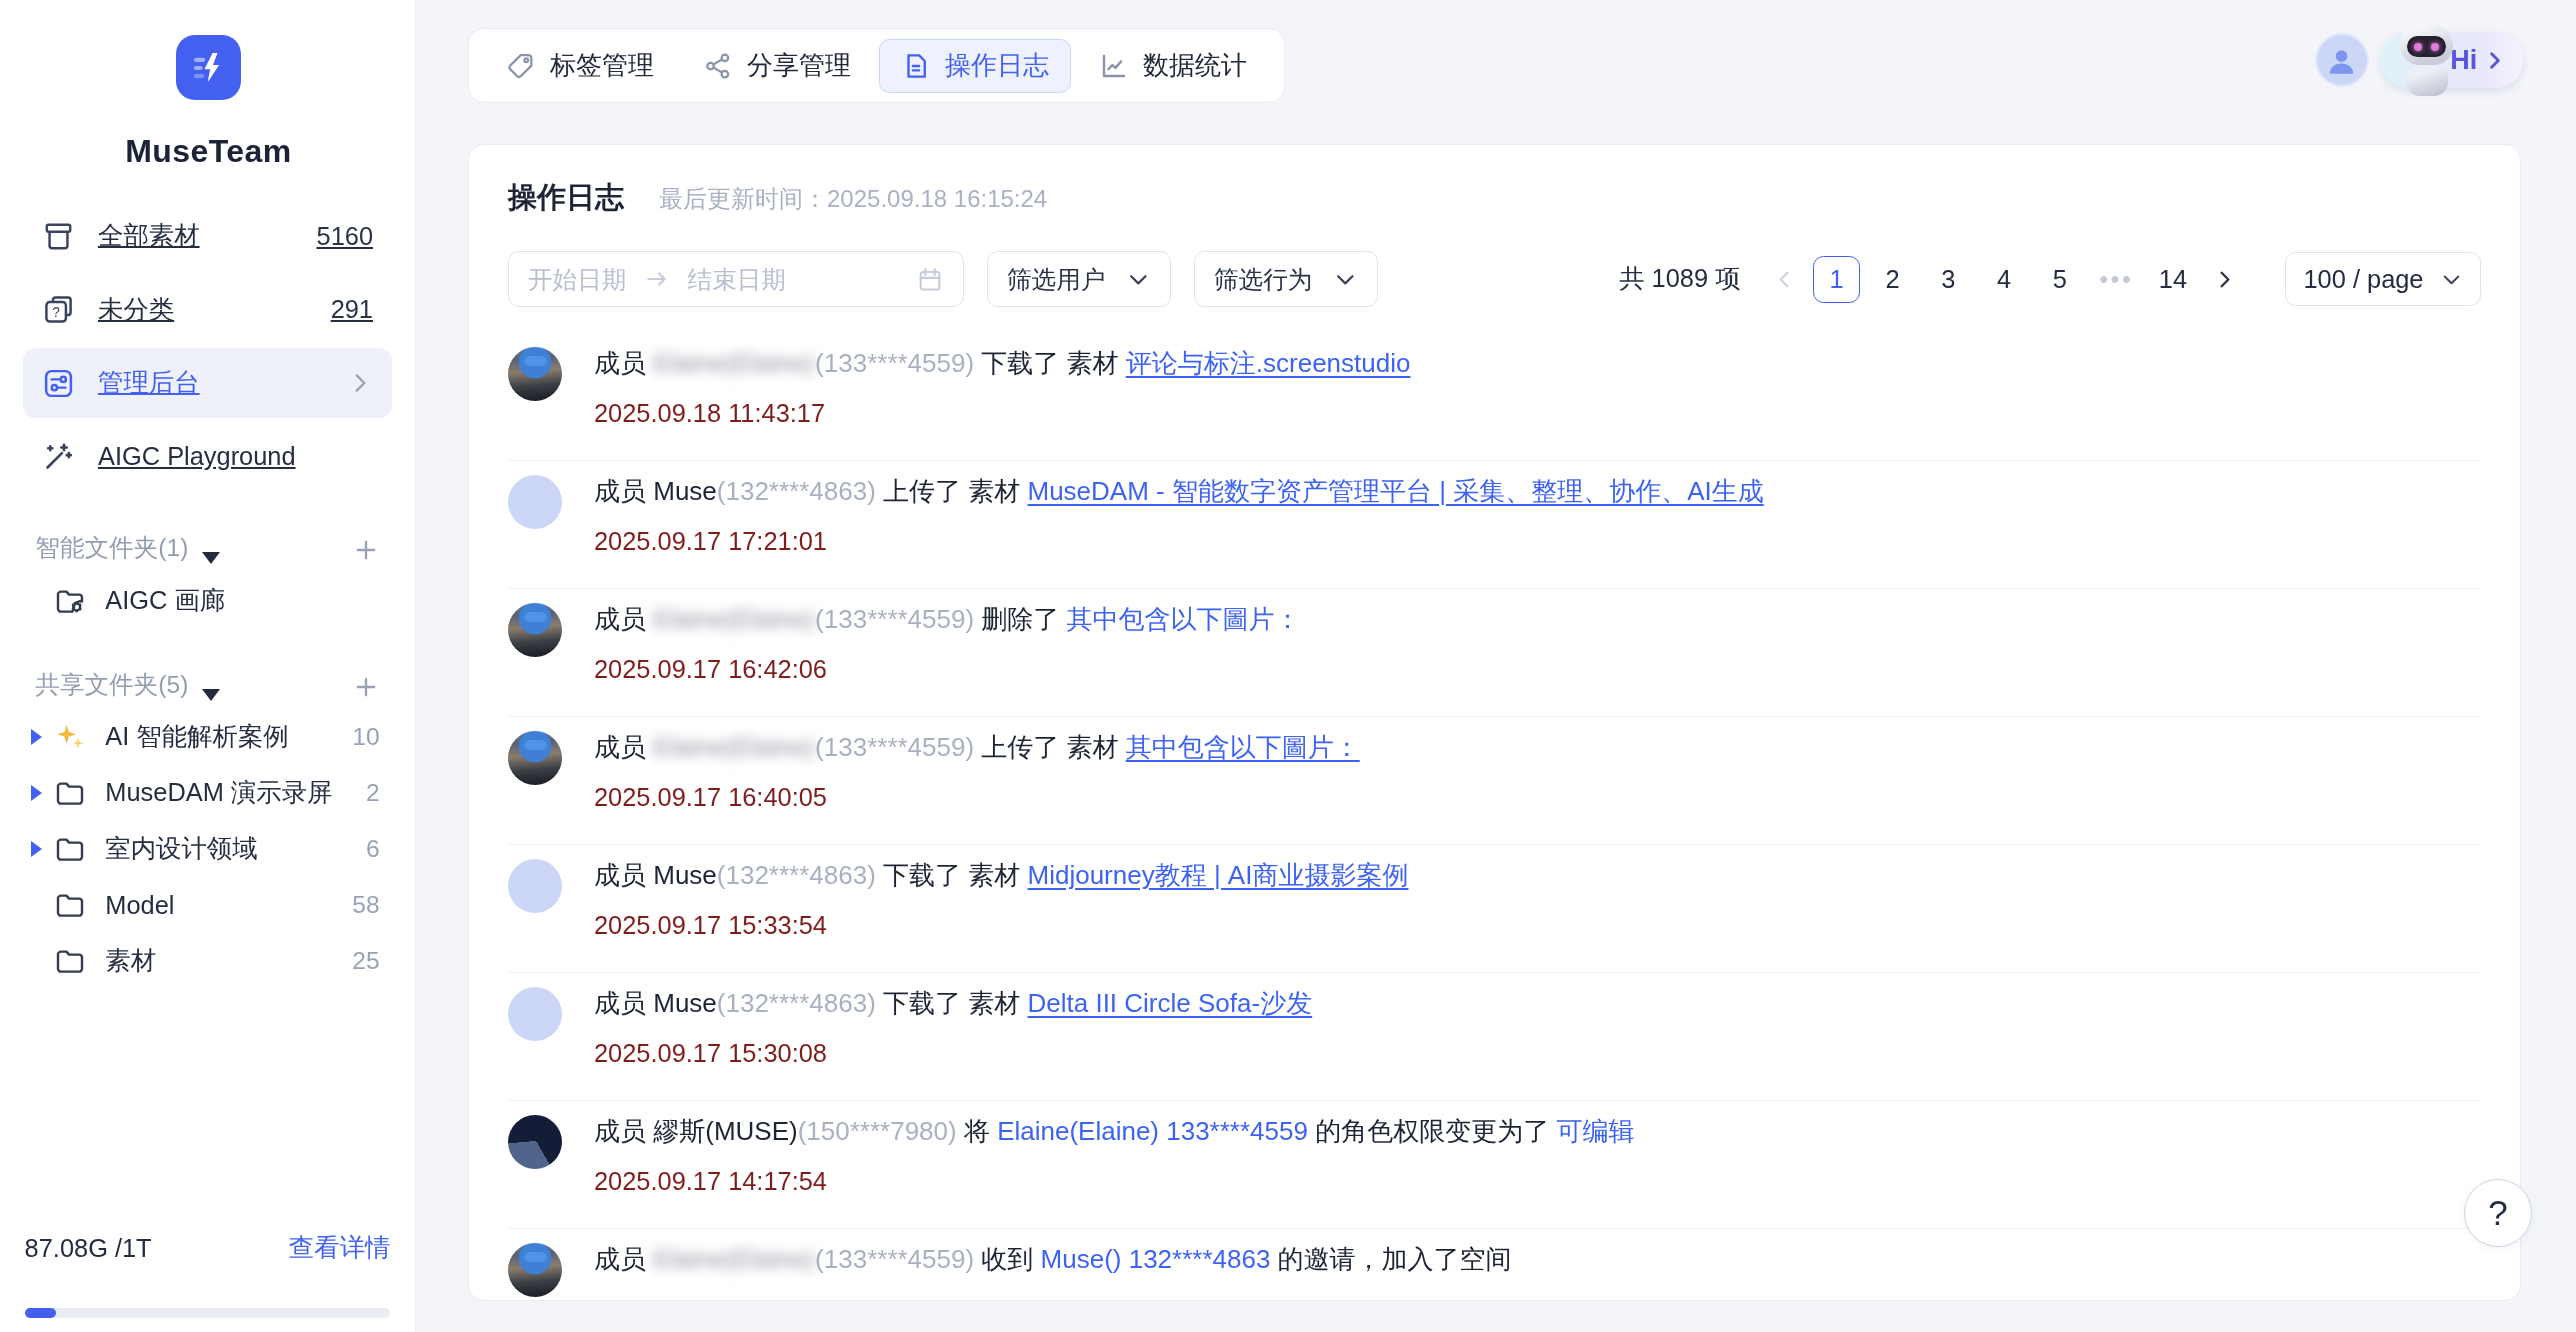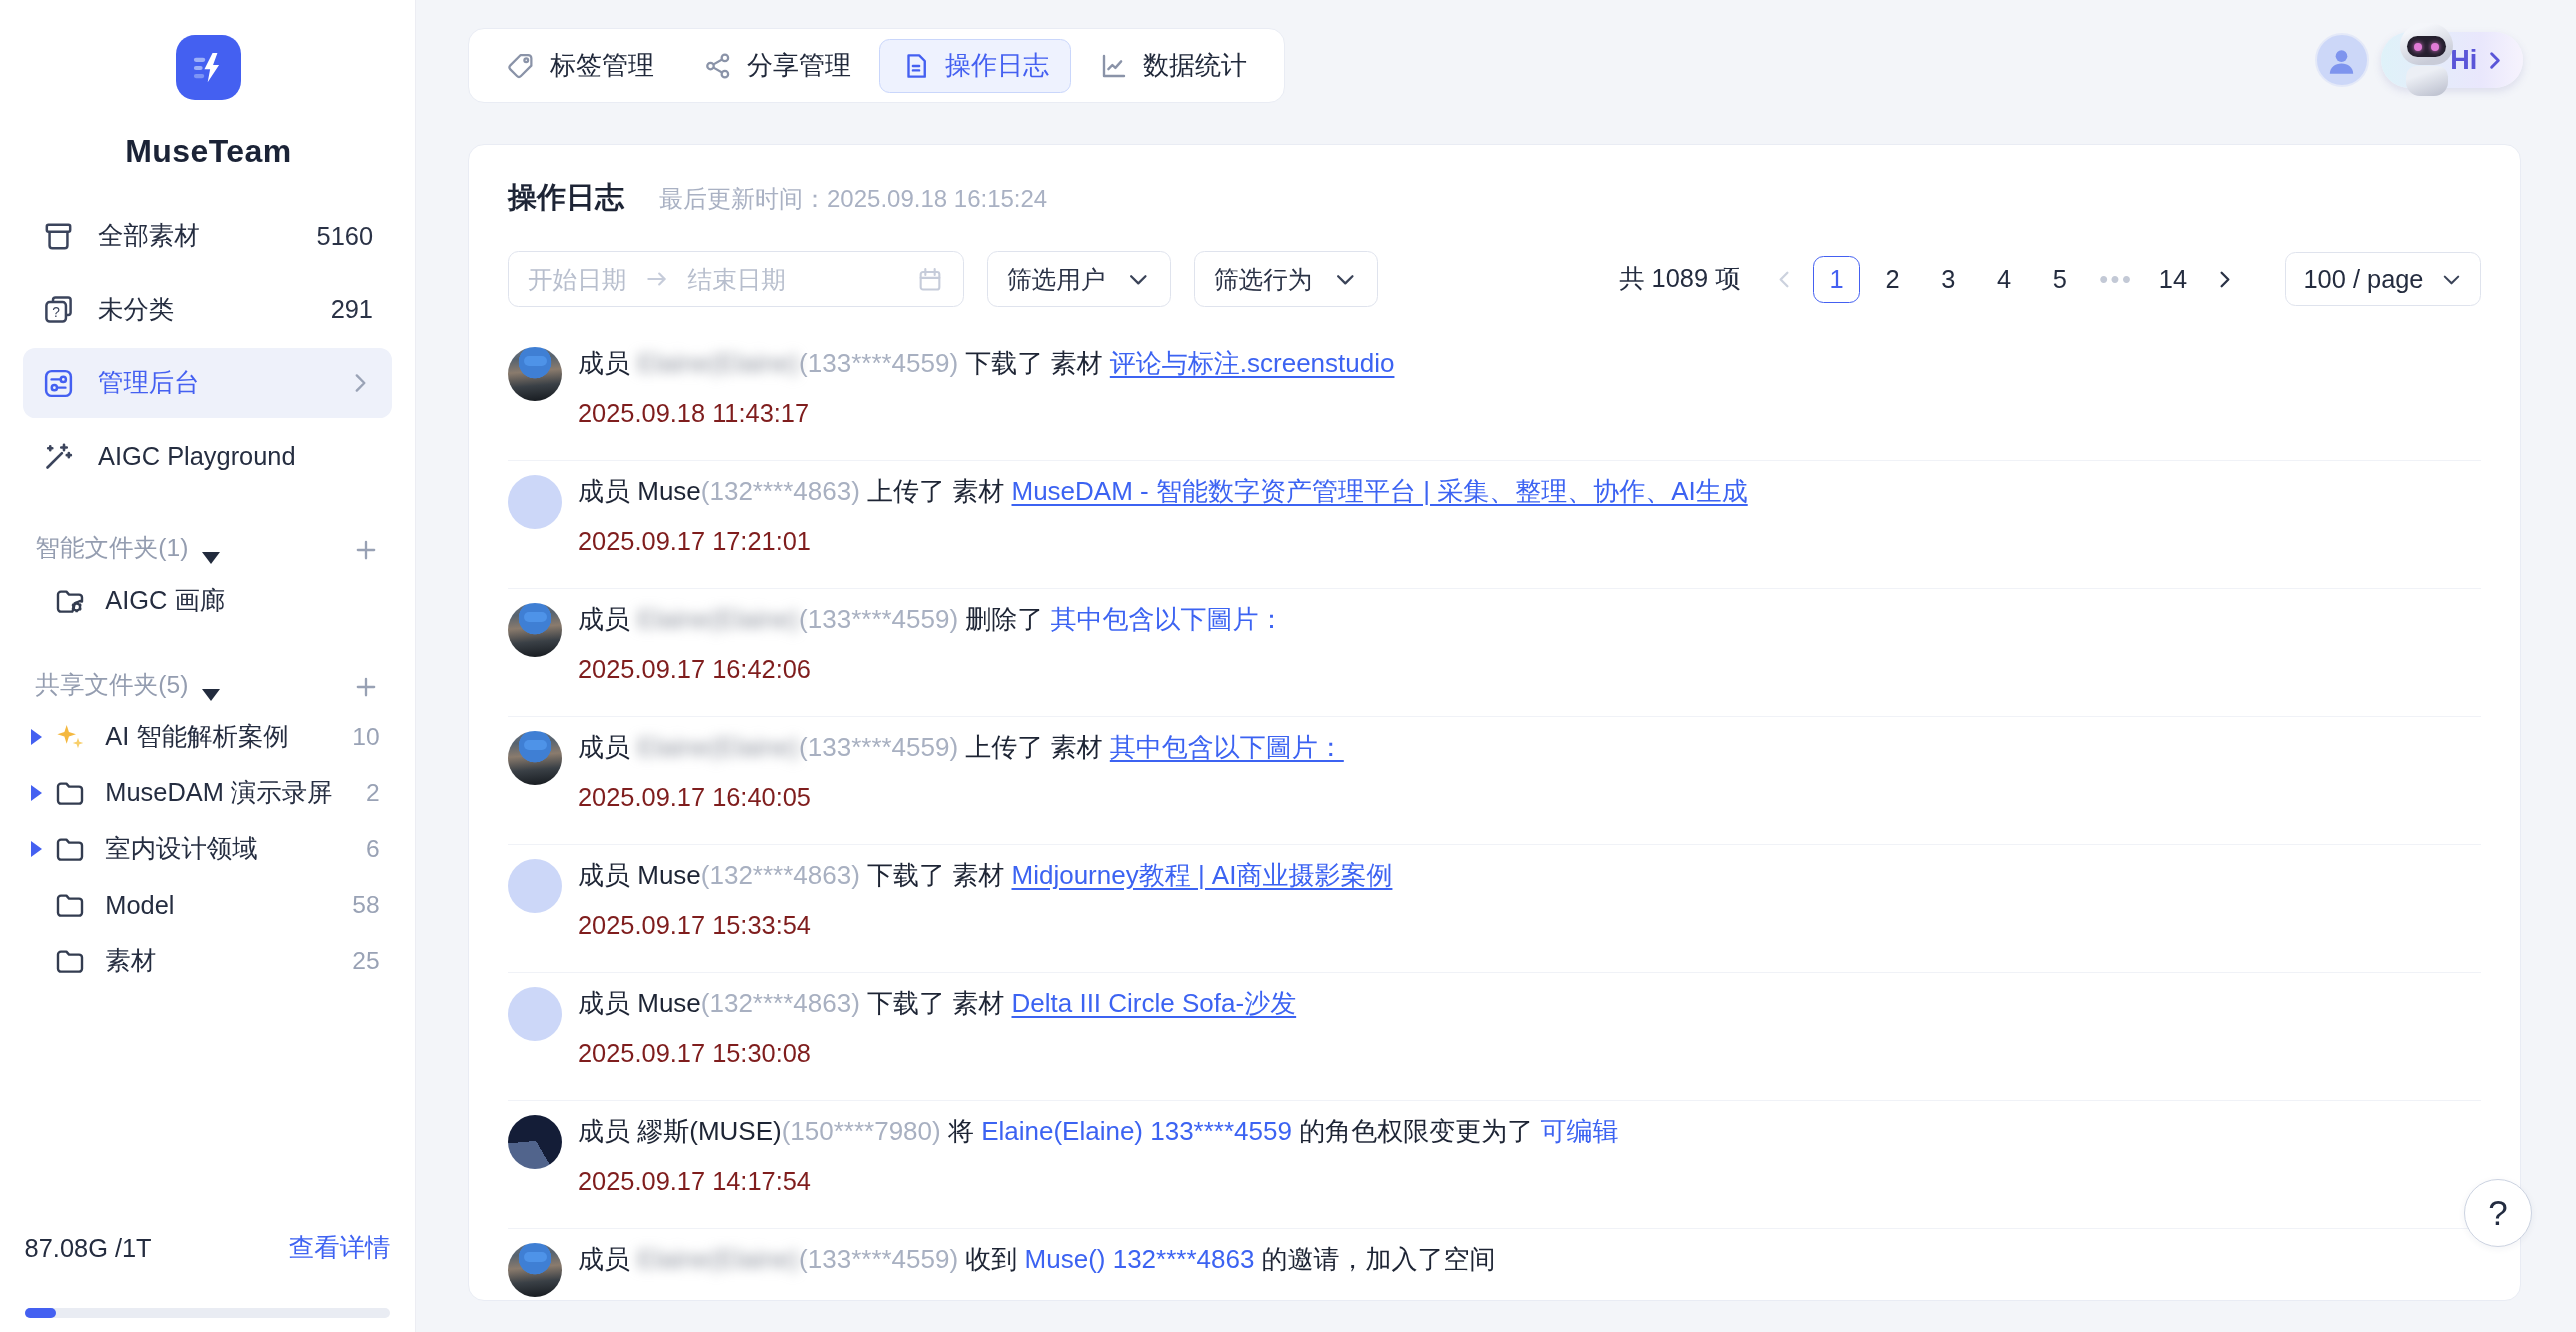--- a/index.html
+++ b/index.html
@@ -15,21 +15,21 @@
   }
   .logo-row { display:flex; align-items:center; gap:33px; padding:35px 10.5px 26px 12.3px;flex-direction:column; }
   .logo-badge {
     width:65px; height:65px; border-radius:19px; background:#4460f1;
     display:flex; align-items:center; justify-content:center; flex:0 0 auto;
   }
   .app-name { font-size:32px; font-weight:bold; color:#1b2336; letter-spacing:0.4px; }
   .nav-list { margin-top:5.3px; }
   .nav-item {
     display:flex; align-items:center; gap:23px; height:70px; margin-bottom:3.5px;
-    padding:0 19px; border-radius:12.3px; font-size:25.4px; color:#252d40; cursor:pointer;
+    padding:0 19px; border-radius:12.3px; font-size:25.4px; color:#252d40; cursor:pointer;text-decoration:underline;
   }
   .nav-item .n-icon { width:33px; height:33px; color:#3b445c; display:flex; }
   .nav-item .n-label { flex:1 1 auto; white-space:nowrap; }
   .nav-item .n-count { font-size:25.4px; color:#2a3246; }
   .nav-item.active { background:#eef1fa; color:#4460f1; }
   .nav-item.active .n-icon { color:#4460f1; }
   .nav-item .n-chevron { width:26px; height:26px; color:#9aa3b6; display:flex; }
   .section-head {
     display:flex; align-items:flex-end; margin:39px 12.3px 8.8px 12.3px; font-size:24.6px; color:#949db0;
   }
@@ -127,21 +127,21 @@
   .page-btn.ellipsis { color:#c3c9d6; letter-spacing:2.6px; cursor:default; }
   .page-arrow { width:39px; height:47px; display:flex; align-items:center; justify-content:center; color:#2a3246; cursor:pointer; }
   .page-arrow.disabled { color:#ccd2de; cursor:default; }
   .pagesize-box {
     height:54px; border:1.8px solid #dfe3ed; border-radius:10.5px; margin-left:32px;
     display:flex; align-items:center; padding:0 17.5px; gap:16px; font-size:25.4px; color:#242c3f; cursor:pointer;
   }
   .pagesize-box .s-chev { width:23px; height:23px; color:#3a4358; display:flex; }
   
   .log-list { margin-top:26px; }
-  .log-row { display:flex; gap:16px; height:128px; border-bottom:1.8px solid #f0f2f7; padding-top:14px; }
+  .log-row { display:flex; gap:32px; height:128px; border-bottom:1.8px solid #f0f2f7; padding-top:14px; }
   .log-row:first-child { border-top:none; }
   .avatar { width:54px; height:54px; border-radius:50%; flex:0 0 auto; overflow:hidden; position:relative; }
   .avatar.default { background:#ccd7f8; }
   .avatar.photo { background:
       radial-gradient(circle at 50% 28%, #3f7fd4 0 34%, transparent 35%),
       linear-gradient(175deg,#6b7686 0%, #57636f 22%, #8a7b6d 45%, #3a4046 70%, #14181d 100%); }
   .avatar.photo::after { content:""; position:absolute; left:16px; top:8.8px; width:23px; height:10.5px; border-radius:7px; background:#4e93e8; }
   .avatar.dark { background:conic-gradient(from 150deg at 52% 48%, #51648c 0 115deg, #141d37 115deg 360deg); }
   .log-line { font-size:26px; color:#1d2434; line-height:1.25; white-space:nowrap; }
   .log-line .seg-m { color:#a8b0c1; }

